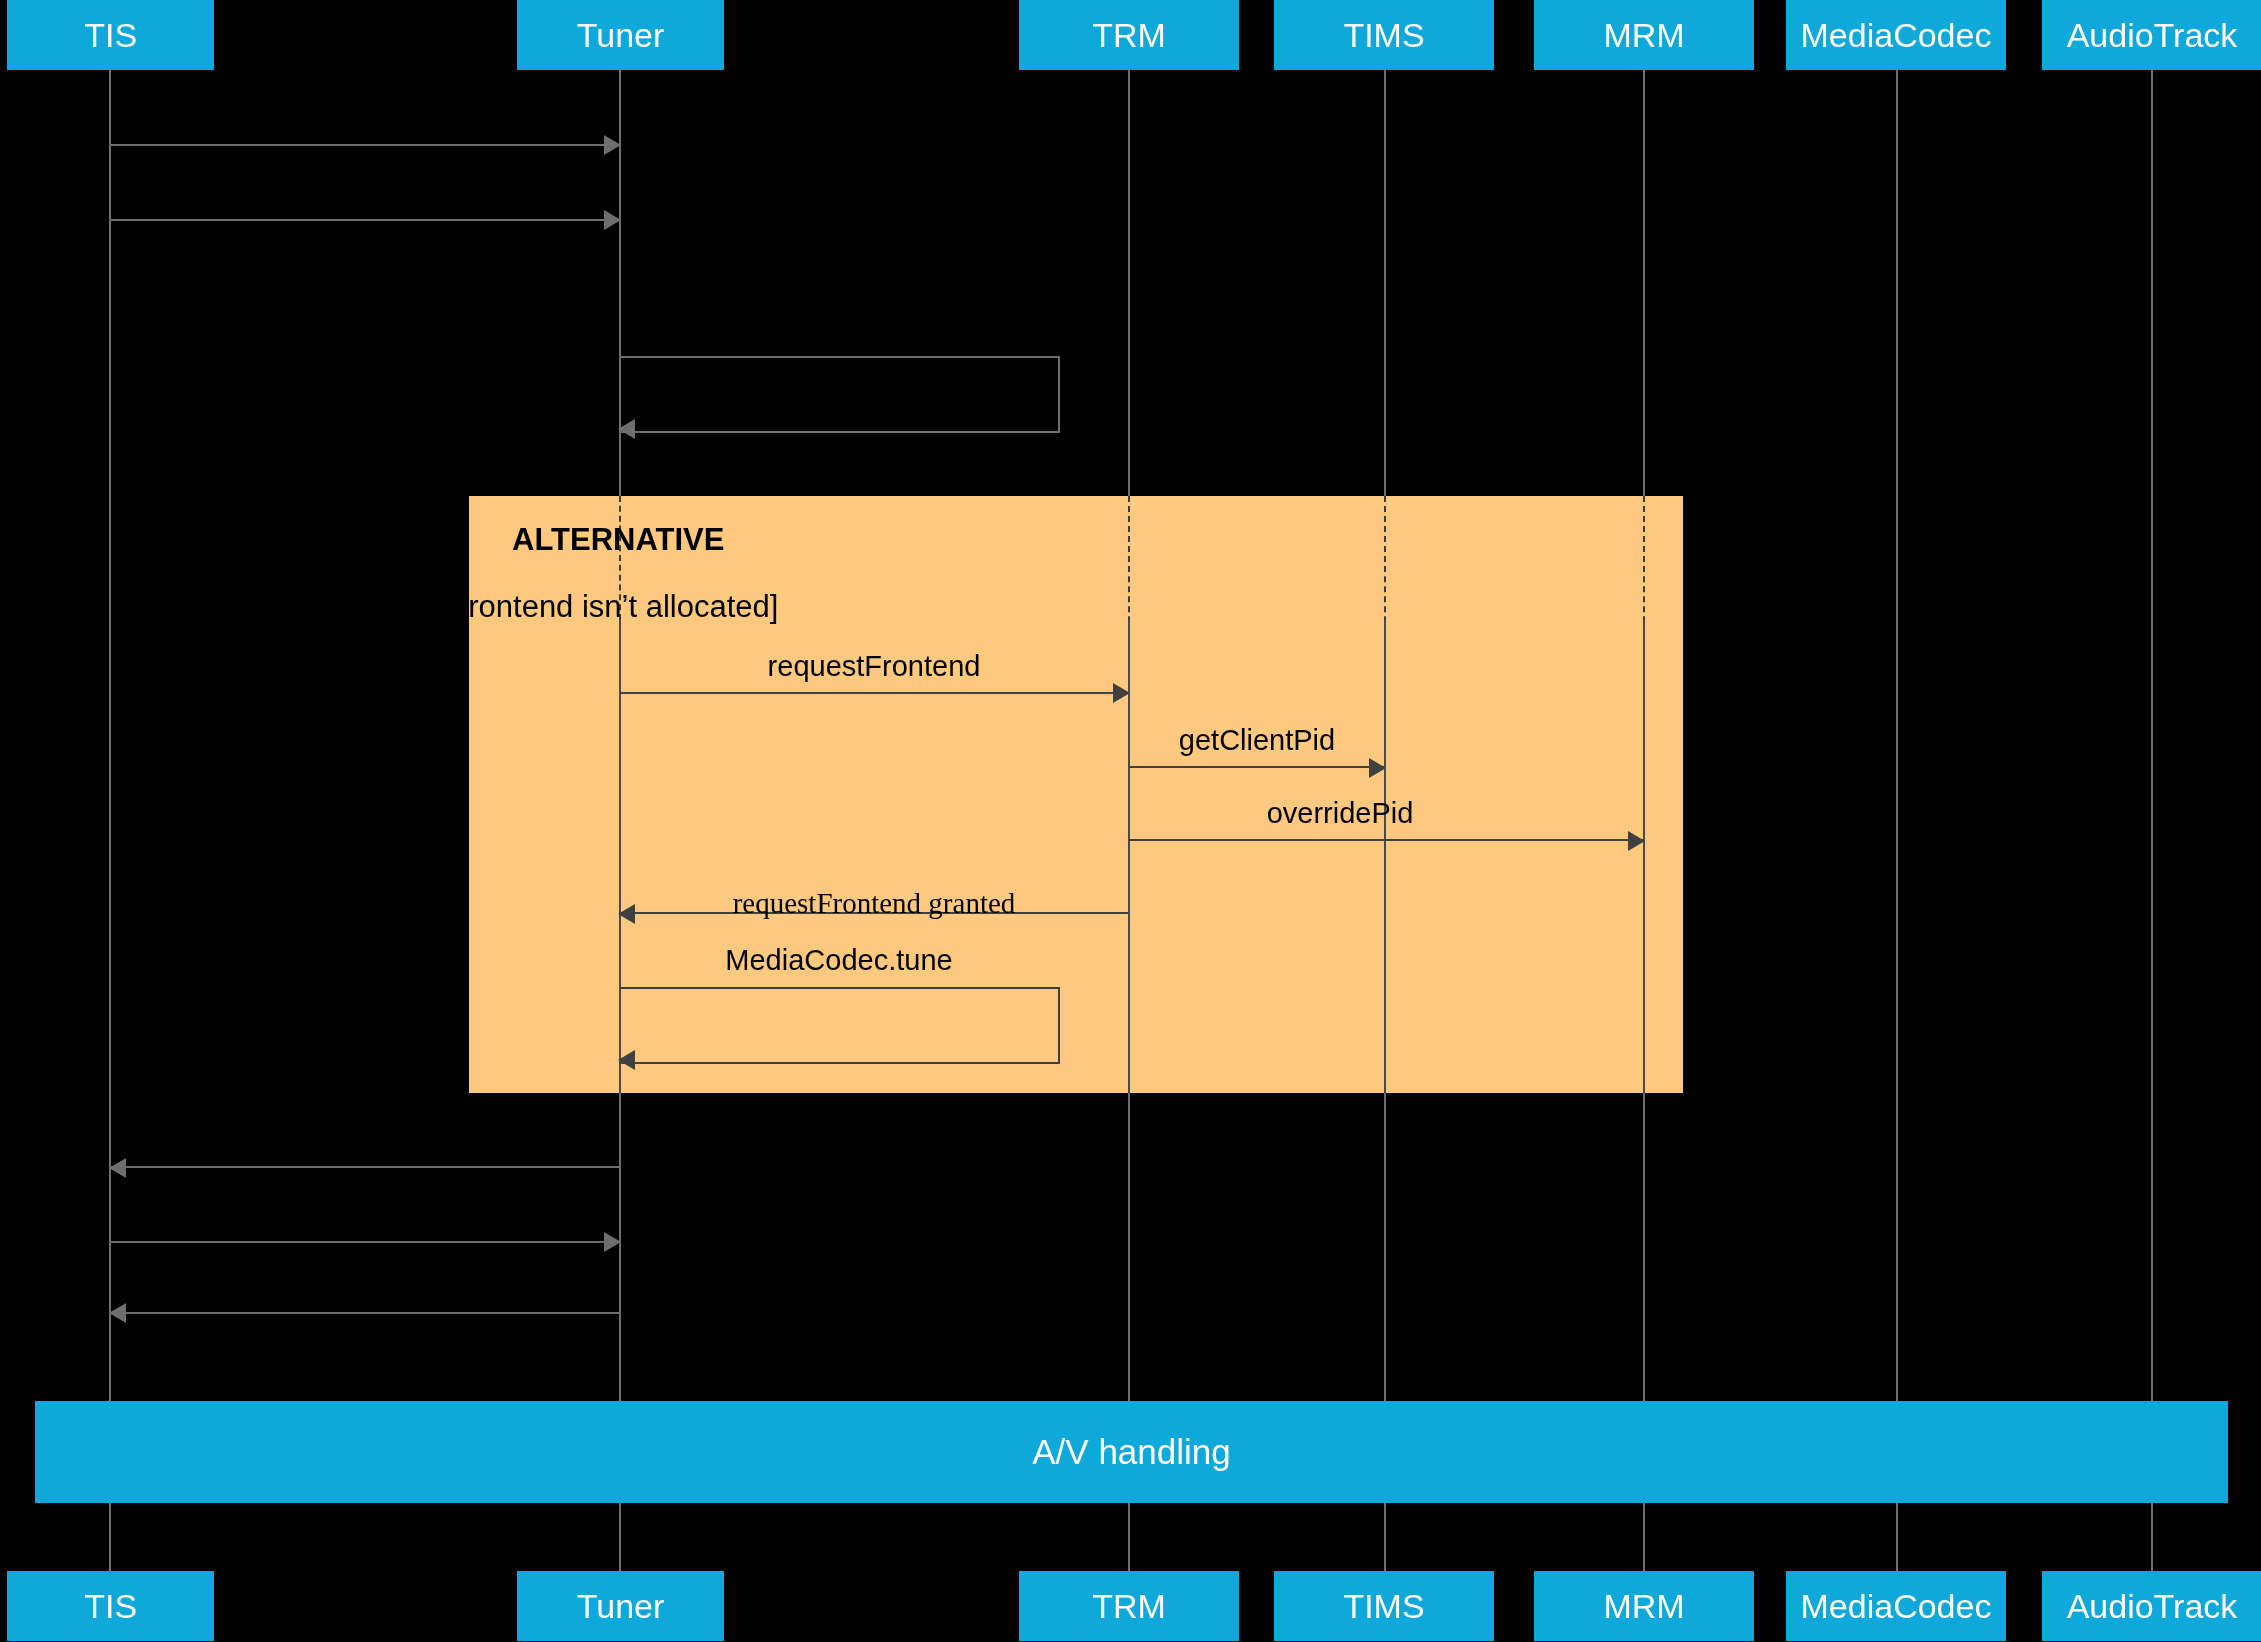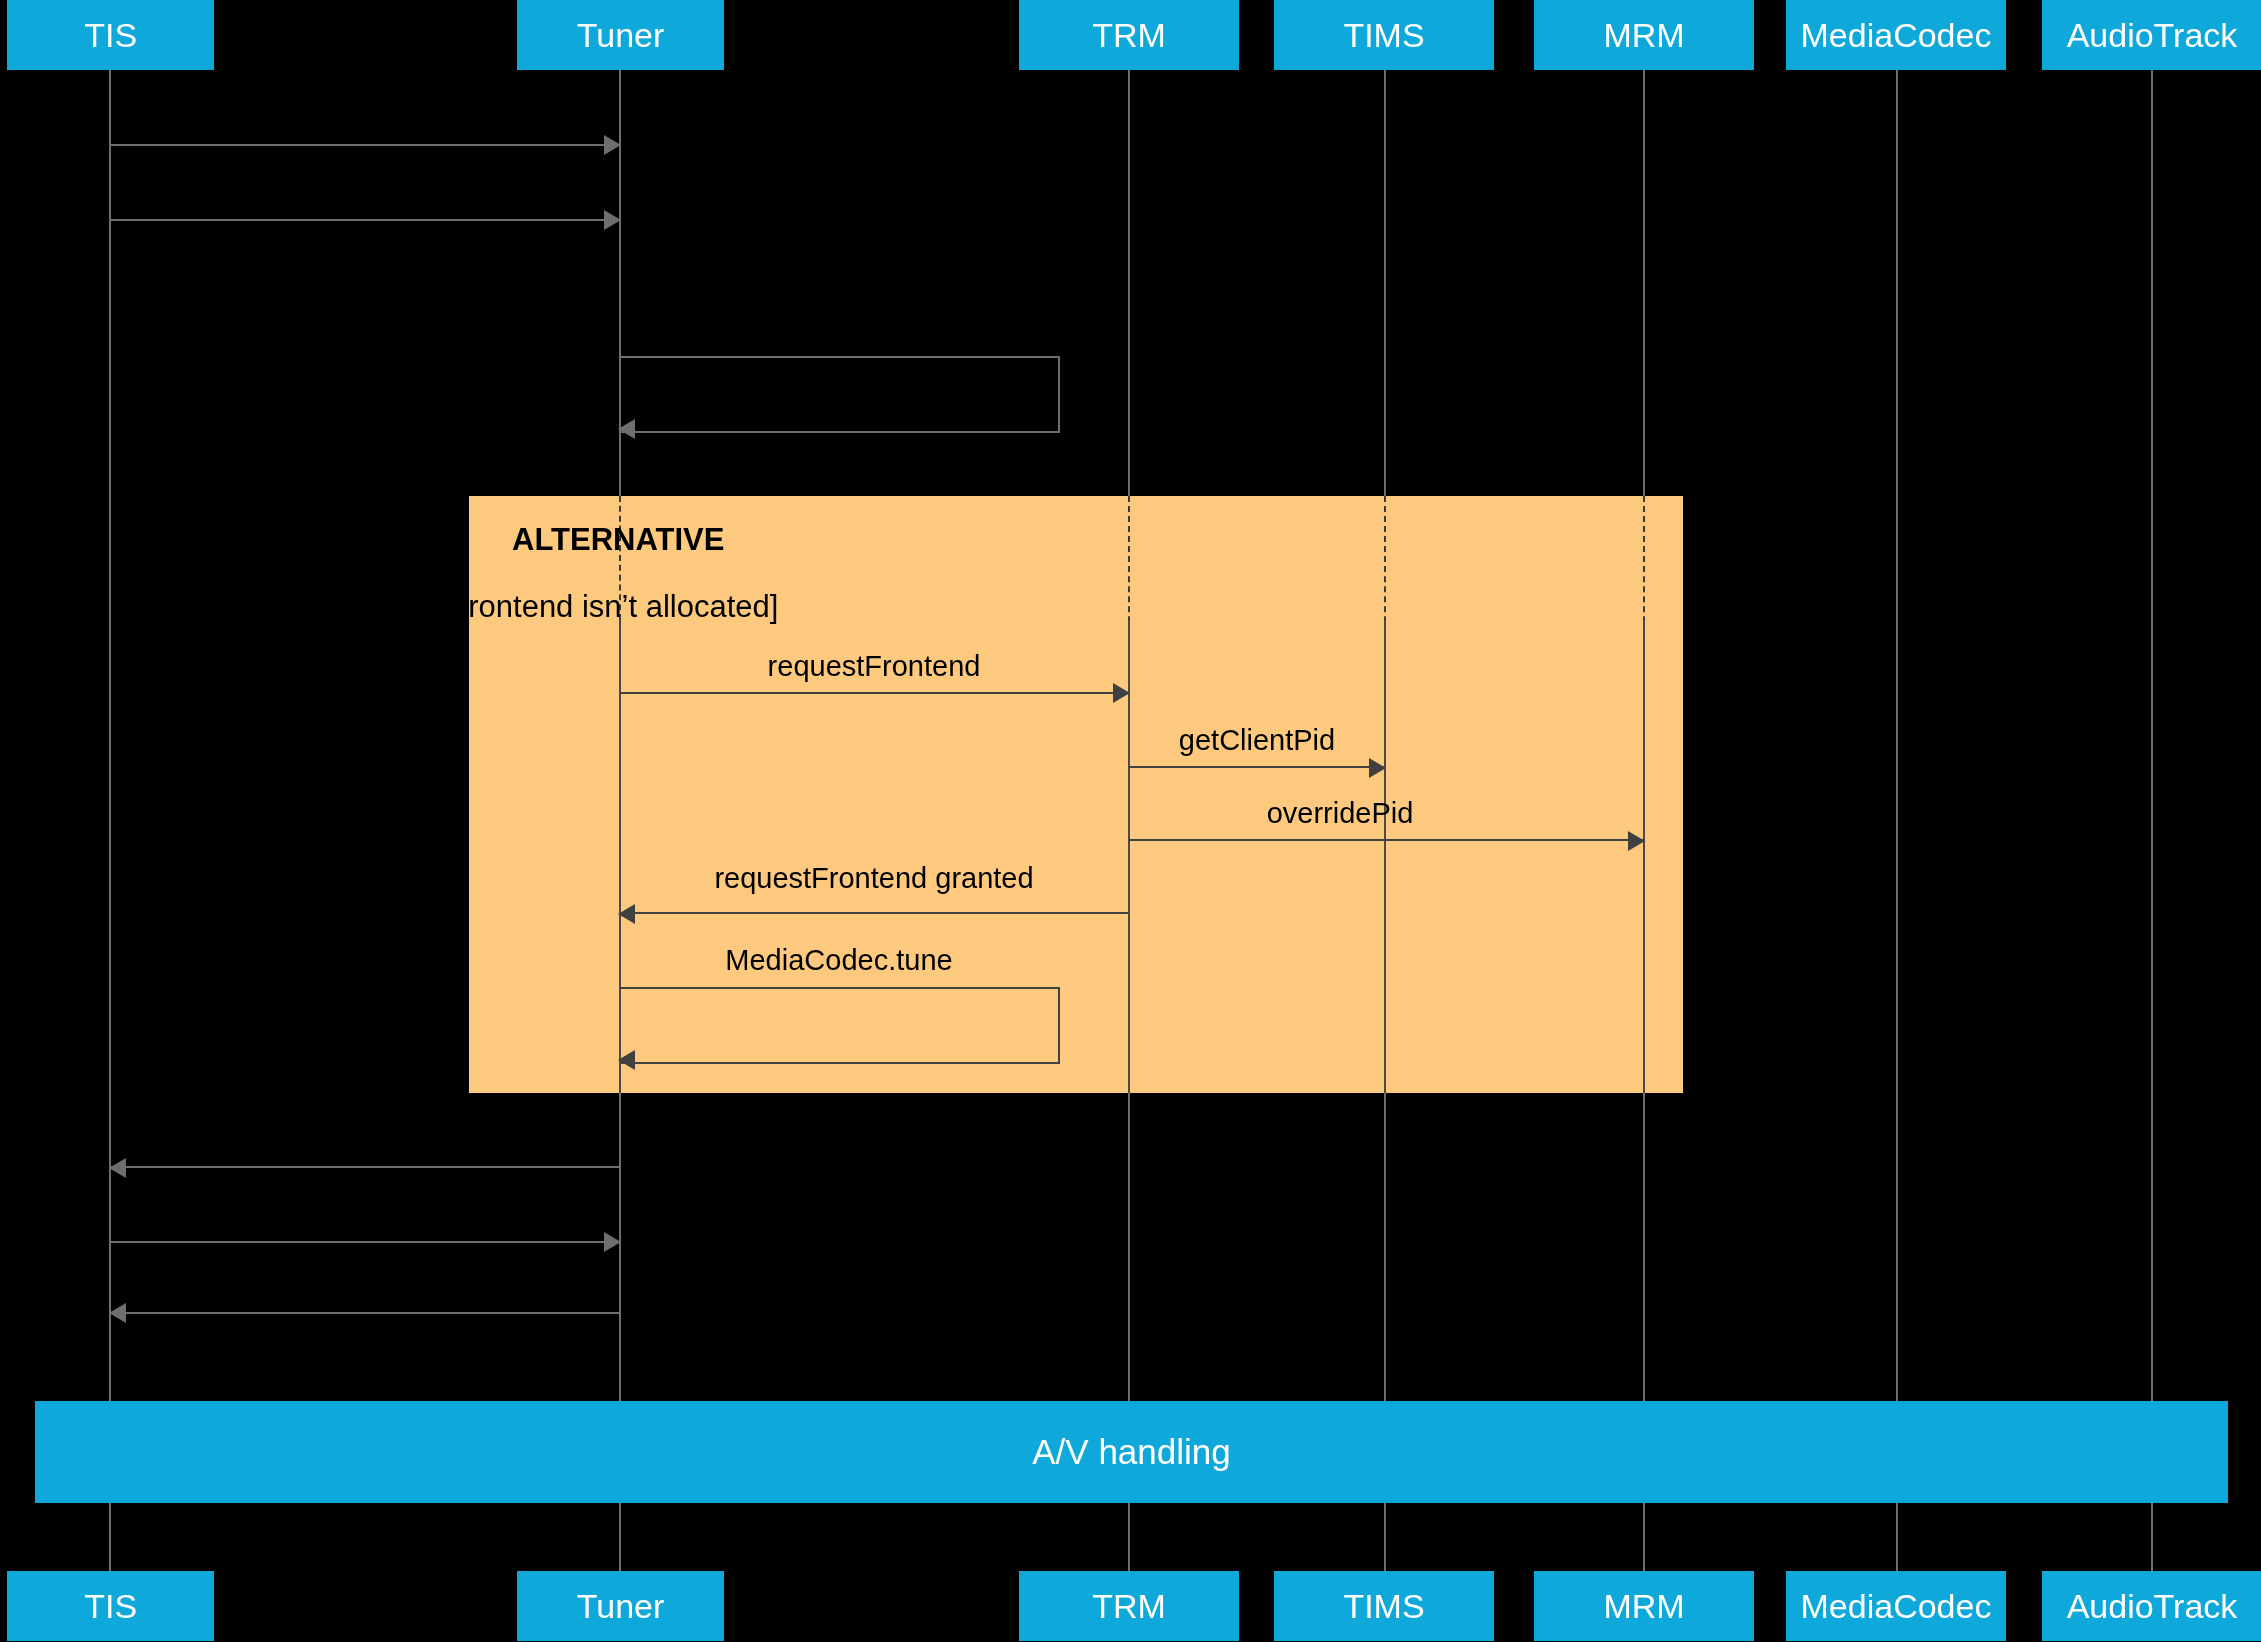--- a/index.html
+++ b/index.html
@@ -153,21 +153,21 @@
         <div class="msg-label" style="left: 1257px; top: 724px;">getClientPid</div>
       </div>
       <div>
         <div class="arrow-line" style="left: 1129px; top: 839px; width: 515px; border-top-color: rgb(64, 64, 64);"></div>
         <div class="arrow-head right" style="top: 831px; left: 1628px; border-left: 17.5px solid rgb(64, 64, 64);"></div>
         <div class="msg-label" style="left: 1340px; top: 797px;">overridePid</div>
       </div>
       <div>
         <div class="arrow-line" style="left: 620px; top: 912px; width: 509px; border-top-color: rgb(64, 64, 64);"></div>
         <div class="arrow-head left" style="top: 904px; left: 618px; border-right: 17.5px solid rgb(64, 64, 64);"></div>
-        <div class="msg-label" style="left: 874px; top: 862px;">requestFrontend granted</div>
+        <div class="msg-label" style="left: 874px; top: 887px; font-family: Liberation Serif, serif;">requestFrontend granted</div>
       </div>
       <div>
         <div class="self-loop" style="left: 620px; top: 987px; width: 438px; height: 73px; border-top-width: 2.9px; border-right-width: 2.9px; border-bottom-width: 2.9px; border-left: none; border-top-color: rgb(64, 64, 64); border-right-color: rgb(64, 64, 64); border-bottom-color: rgb(64, 64, 64);"></div>
         <div class="arrow-head left" style="left: 618px; top: 1050px; border-right: 17.5px solid rgb(64, 64, 64);"></div>
         <div class="msg-label" style="left: 839px; top: 944px;">MediaCodec.tune</div>
       </div>
       <div>
         <div class="arrow-line" style="left: 110px; top: 1166px; width: 509px; border-top-color: rgb(110, 110, 110);"></div>
         <div class="arrow-head left" style="top: 1158px; left: 109px; border-right: 17.5px solid rgb(110, 110, 110);"></div>
       </div>

